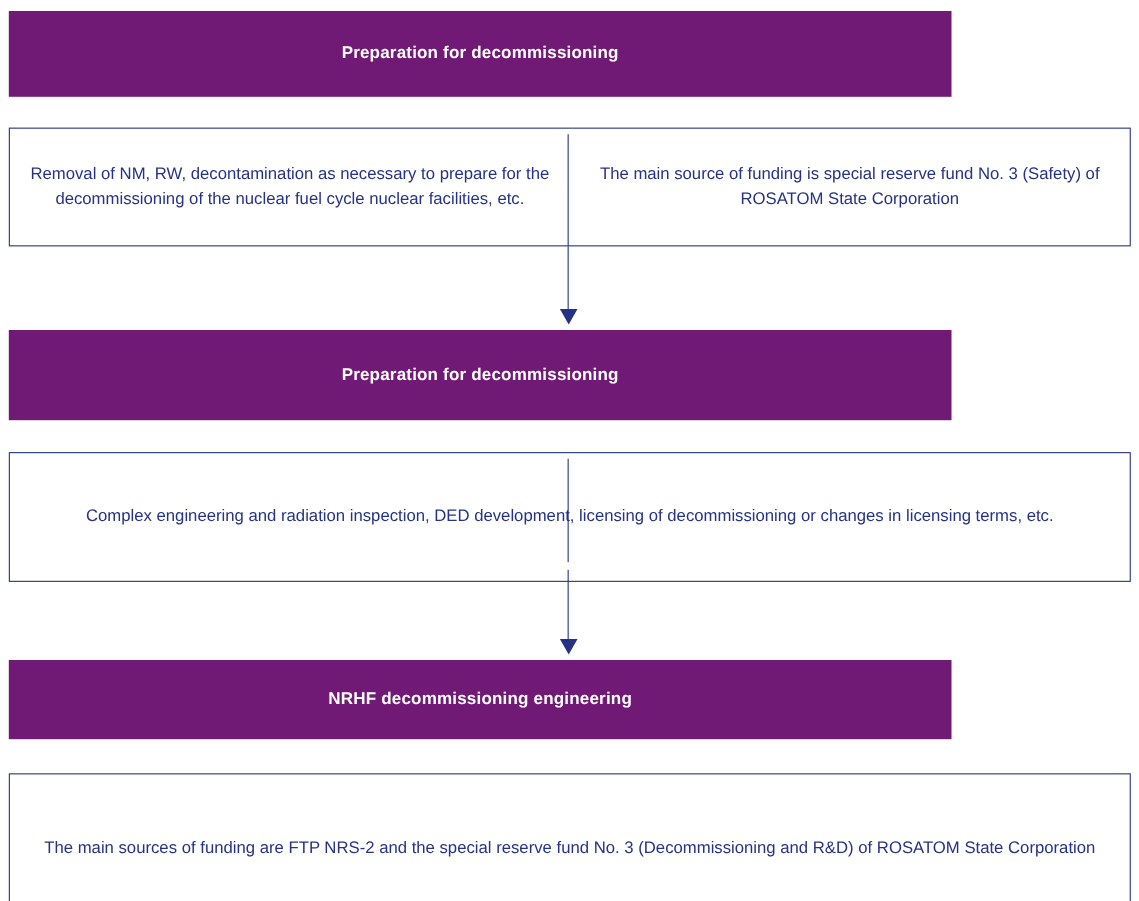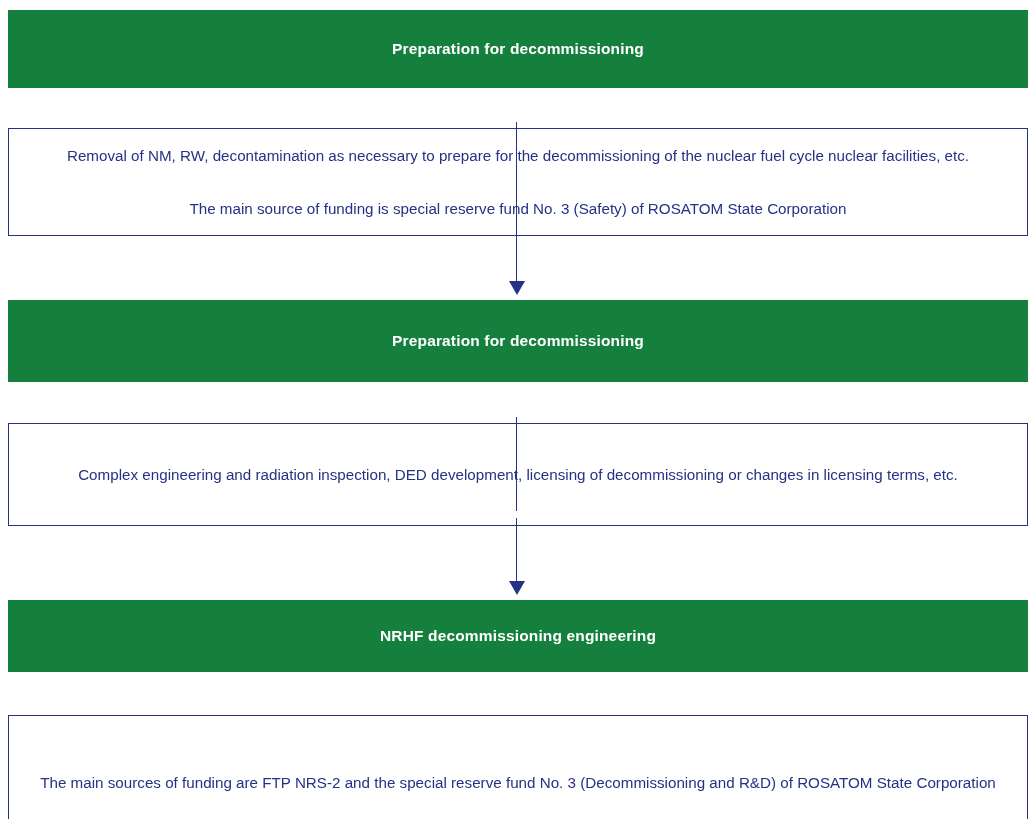--- a/index.html
+++ b/index.html
@@ -19,22 +19,22 @@
     position: absolute;
     left: 0; top: 0;
     width: 1035px;
     height: 819px;
   }
 
   
   .stage-bar {
     position: absolute;
     left: 8px;
-    width: 1020px;
-    background: #15803d;
+    width: 857px;
+    background: #701a75;
     color: #ffffff;
     font-size: 15.5px;
     font-weight: bold;
     letter-spacing: 0.15px;
     display: flex;
     align-items: center;
     justify-content: center;
     text-align: center;
   }
   #stage-bar-1 { top: 10px;  height: 78px; }
@@ -42,25 +42,24 @@
   #stage-bar-3 { top: 600px; height: 72px; }
 
   
   .panel {
     position: absolute;
     left: 8px;
     width: 1020px;
     border: 1.6px solid #253285;
     background: #ffffff;
     display: flex;
-    flex-direction: column;
-    margin-top: 12px;
+    flex-direction: row;
   }
   #panel-1 { top: 116px; height: 108px; }
-  #panel-2 { top: 411px; height: 103px; }
+  #panel-2 { top: 411px; height: 118px; }
   #panel-3 { top: 703px; height: 136px; }
 
   .panel-cell {
     flex: 1 1 0;
     display: flex;
     align-items: center;
     justify-content: center;
     padding: 4px 14px;
     text-align: center;
     color: #253285;

